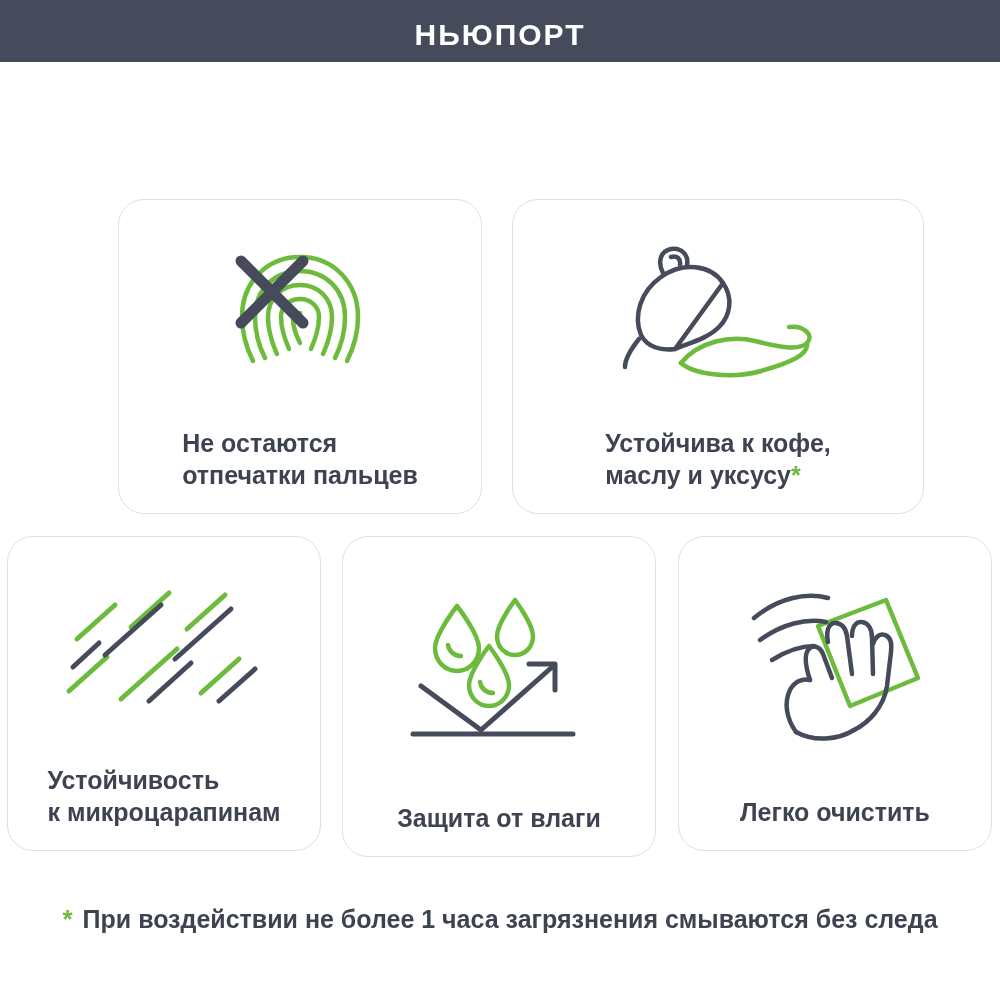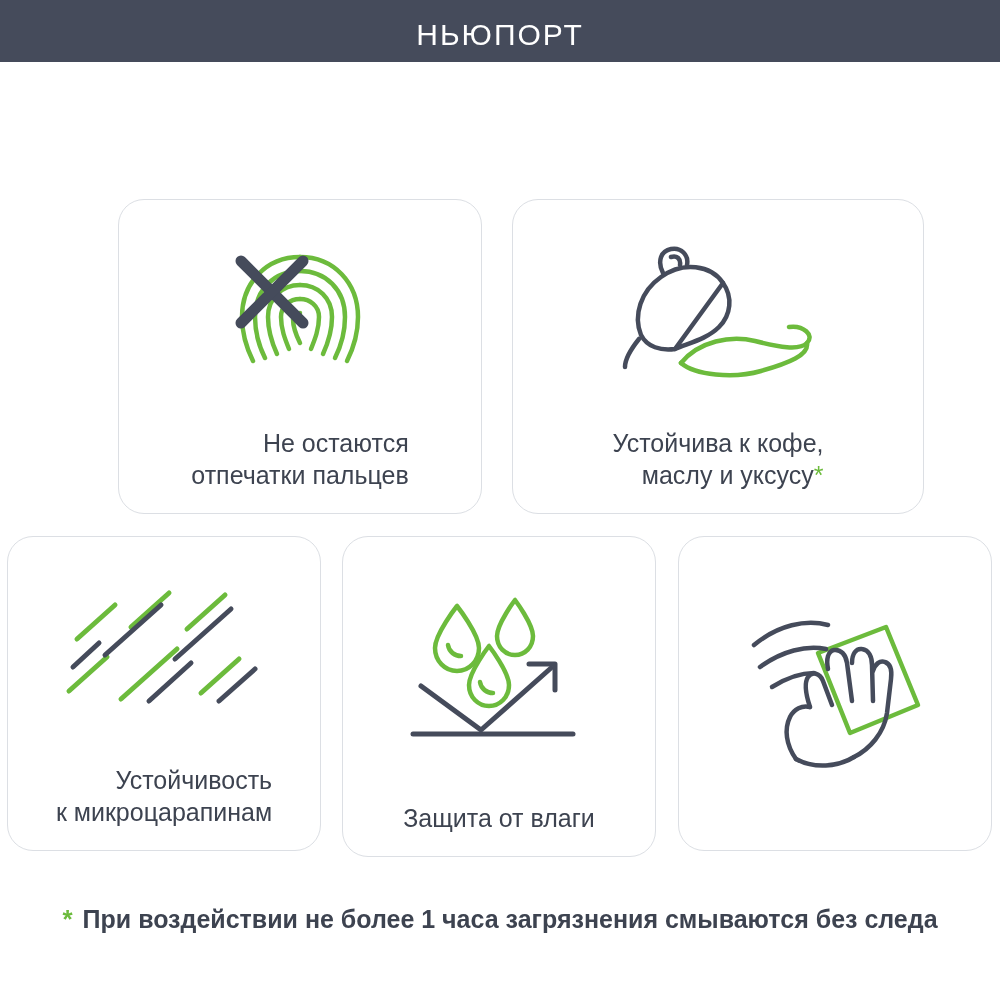--- a/index.html
+++ b/index.html
@@ -19,21 +19,21 @@
     width: 1000px;
     height: 62px;
     background: #454b5b;
     display: flex;
     align-items: center;
     justify-content: center;
   }
   .header-title {
     color: #ffffff;
     font-size: 30px;
-    font-weight: normal;
+    font-weight: bold;
     letter-spacing: 2px;
     margin-top: 8px;
   }
   .cards {
     position: relative;
     width: 1000px;
     height: 790px;
   }
   .card {
     position: absolute;
@@ -48,23 +48,23 @@
   }
   .card-icon {
     flex: 1 1 auto;
     display: flex;
     align-items: center;
     justify-content: center;
     width: 100%;
   }
   .card-label {
     font-size: 25px;
-    font-weight: normal;
+    font-weight: bold;
     color: #3d4350;
-    text-align: right;
+    text-align: left;
     line-height: 1.28;
     padding: 0 10px 22px 10px;
     white-space: pre-line;
   }
   .card-label .star {
     color: #6cbb3c;
   }
   
   #card-fingerprint { left: 118px; top: 137px; width: 364px; height: 315px; }
   #card-coffee      { left: 512px; top: 137px; width: 412px; height: 315px; }
@@ -205,20 +205,21 @@
           <path d="M42 78 C 58 68 72 64 84 64"></path>
           <path d="M66 150 C 56 136 54 120 60 108 C 64 100 72 96 80 98"></path>
           <path d="M80 98 C 76 86 74 74 78 68 C 82 62 90 64 93 72 L 102 96"></path>
           <path d="M98 60 C 96 50 98 42 104 41 C 111 40 116 46 117 54 L 122 92"></path>
           <path d="M122 54 C 122 45 126 39 132 40 C 139 41 142 48 142 56 L 143 92"></path>
           <path d="M143 62 C 145 55 150 51 155 53 C 161 55 162 62 161 70 L 157 104 C 154 124 140 140 124 148"></path>
           <path d="M66 150 C 84 160 108 158 124 148"></path>
         </g>
       </svg>
     </div>
+    <div class="card-label">Легко очистить</div>
   </div>
 
 </div>
 
 <div class="footnote">
   <span class="footnote-star">*</span>
   <span class="footnote-text">При воздействии не более 1 часа загрязнения смываются без следа</span>
 </div>
 
 </body></html>

